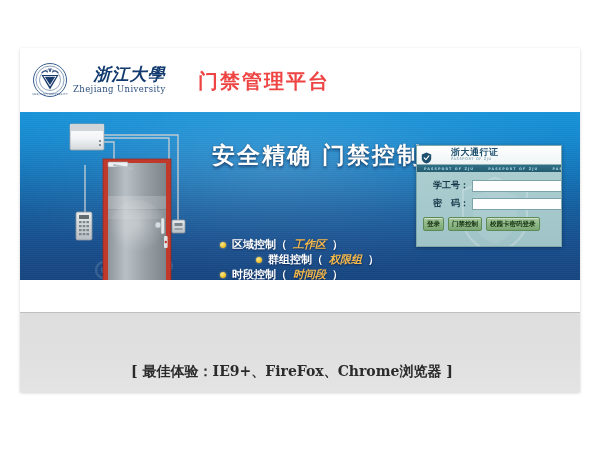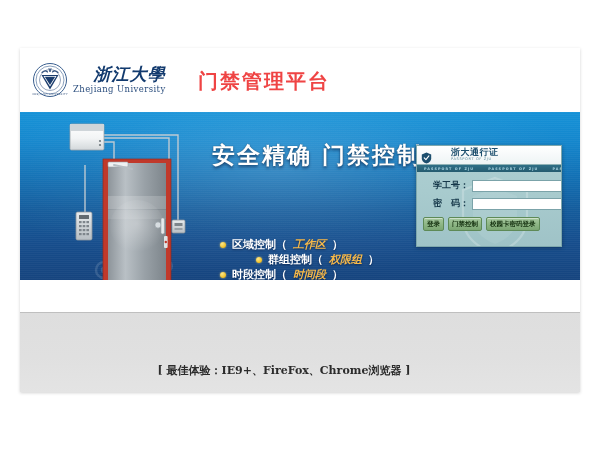--- a/index.html
+++ b/index.html
@@ -184,22 +184,22 @@
     background: linear-gradient(to bottom, #dedede 0%, #e0e0e0 55%, #e4e4e4 100%);
     border-top: 1px solid #bfbfbf;
   }
   #copyright {
     position: absolute; left: 0; top: 22px; width: 560px;
     text-align: center; font-size: 7px; color: #8d8d8d;
     font-family: "DejaVu Serif", "Liberation Serif", serif;
     letter-spacing: 0.2px;
   }
   #browser-note {
-    position: absolute; left: 8px; top: 50px; width: 512px;
-    text-align: center; font-size: 11px; color: #2b2b2b; font-weight: bold;
+    position: absolute; left: 16px; top: 50px; width: 512px;
+    text-align: center; font-size: 14px; color: #2b2b2b; font-weight: bold;
     font-family: "DejaVu Serif", "Liberation Serif", serif;
   }
 </style>
 </head>
 <body>
 
 <div id="page">
 
   <div id="header">
 

